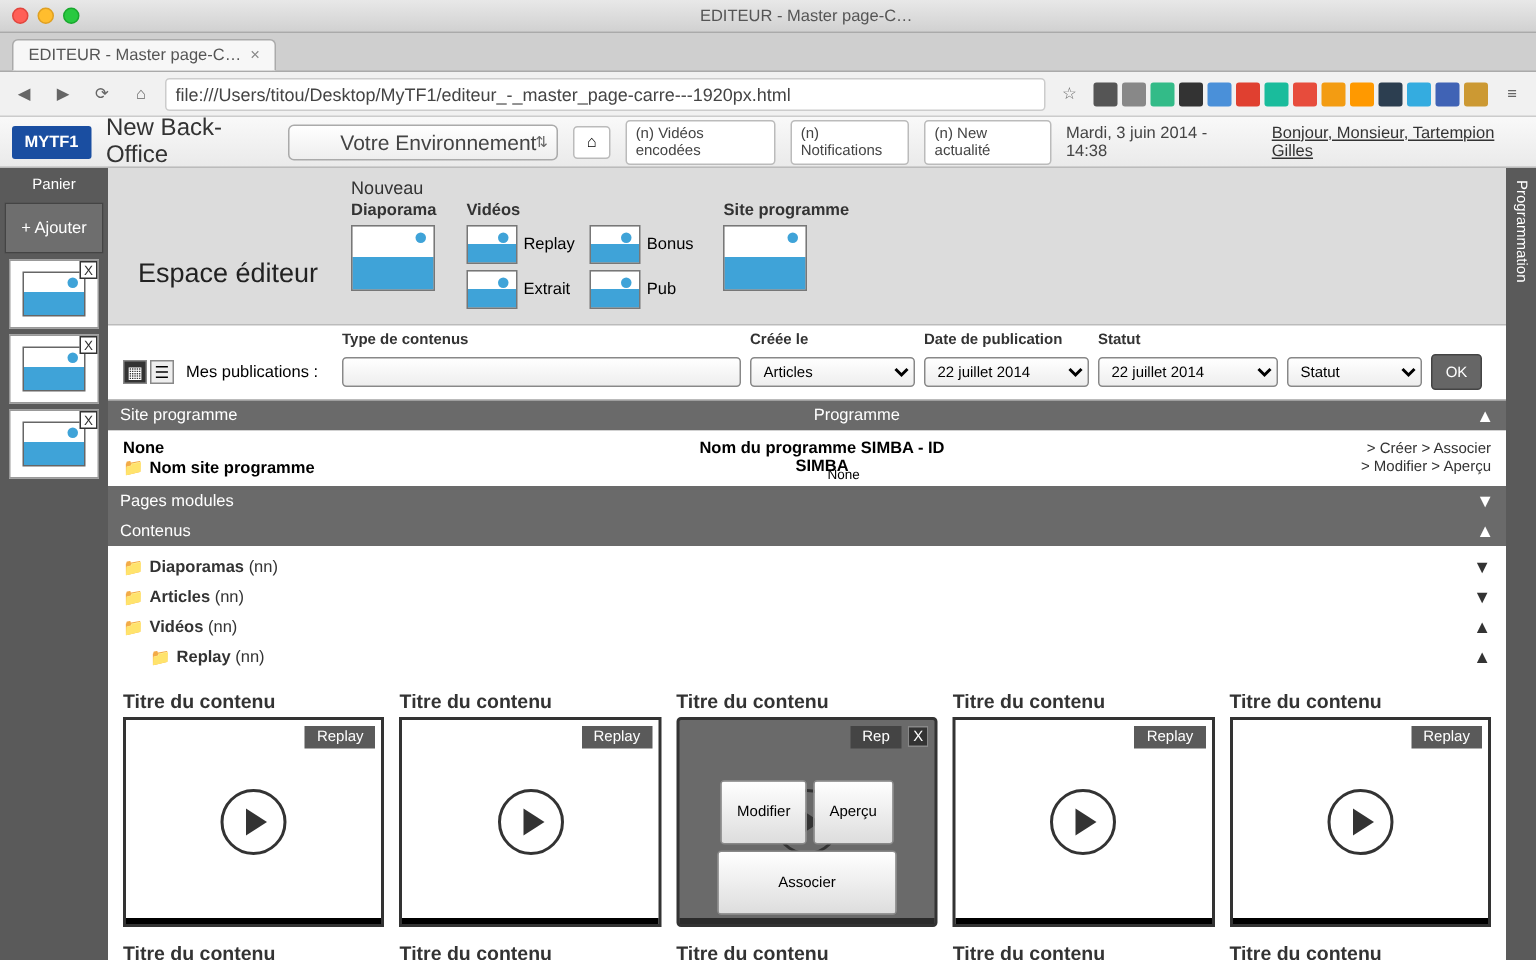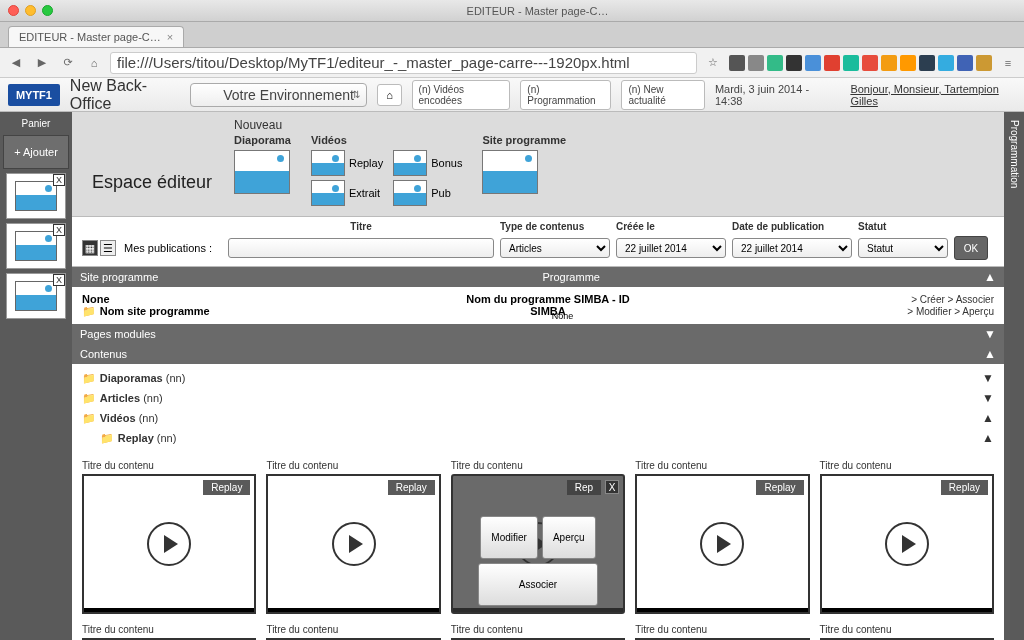--- a/index.html
+++ b/index.html
@@ -12,21 +12,21 @@
   .mac-yl{background:#ffbd2e;border:1px solid #dfa023;}
   .mac-gr{background:#28c940;border:1px solid #19a82e;}
   .mac-title{flex:1;text-align:center;font-size:11px;color:#555;}
 
   .tabstrip{height:26px;background:#cfcfcf;display:flex;align-items:flex-end;border-bottom:1px solid #aaa;}
   .tab{background:#f7f7f7;border:1px solid #aaa;border-bottom:none;border-radius:4px 4px 0 0;padding:4px 10px;margin-left:8px;font-size:11px;color:#555;max-width:180px;white-space:nowrap;overflow:hidden;text-overflow:ellipsis;}
   .tab .x{color:#888;margin-left:6px;}
 
   .urlbar{height:30px;background:#f1f1f1;border-bottom:1px solid #ccc;display:flex;align-items:center;padding:0 6px;gap:6px;}
   .navbtn{width:20px;height:20px;display:flex;align-items:center;justify-content:center;color:#666;border:1px solid transparent;border-radius:3px;}
-  .url-input{flex:1;height:22px;border:1px solid #ccc;border-radius:3px;padding:0 6px;font-size:15px;color:#444;background:#fff;}
+  .url-input{flex:1;height:22px;border:1px solid #ccc;border-radius:3px;padding:0 6px;font-size:12px;color:#444;background:#fff;}
   .ext-icons{display:flex;gap:3px;align-items:center;}
   .ext{width:16px;height:16px;border-radius:2px;}
 
   
   .appbar{height:34px;background:linear-gradient(#f9f9f9,#eaeaea);border-bottom:1px solid #bbb;display:flex;align-items:center;padding:0 8px;gap:10px;}
   .logo{width:56px;height:22px;background:#1a4ea1;color:#fff;font-weight:bold;font-size:11px;display:flex;align-items:center;justify-content:center;border-radius:2px;}
   .app-title{font-size:16px;color:#333;}
   .env-sel{width:190px;height:24px;border:1px solid #aaa;border-radius:4px;background:linear-gradient(#fff,#eee);display:flex;align-items:center;justify-content:center;font-size:14px;color:#444;position:relative;padding-left:20px;}
   .env-sel::after{content:"⇅";position:absolute;right:6px;color:#666;font-size:10px;}
   .home-icon{width:26px;height:22px;border:1px solid #bbb;border-radius:3px;display:flex;align-items:center;justify-content:center;background:#fff;}
@@ -81,21 +81,21 @@
   .whiterow .actions a{color:#333;text-decoration:none;font-size:10px;}
   .fold{color:#e0a030;margin-right:4px;}
 
   .tree{background:#fff;padding:4px 10px;}
   .tree .trow{padding:3px 0;font-size:11px;color:#333;display:flex;align-items:center;}
   .tree .trow .tarr{margin-left:auto;font-size:12px;}
 
   
   .cgrid{display:grid;grid-template-columns:repeat(5,1fr);gap:10px;padding:8px 10px;background:#fff;}
   .card{display:flex;flex-direction:column;gap:3px;}
-  .ctitle{font-size:10px;font-weight:normal;color:#333;}
+  .ctitle{font-size:13px;font-weight:bold;color:#333;}
   .cbox{position:relative;height:140px;border:2px solid #333;background:#fff;display:flex;align-items:center;justify-content:center;}
   .cbox.sel{background:#6a6a6a;}
   .badge{position:absolute;top:4px;right:4px;background:#5a5a5a;color:#fff;font-size:10px;padding:2px 8px;}
   .play{width:44px;height:44px;border:2px solid #333;border-radius:50%;display:flex;align-items:center;justify-content:center;}
   .play::after{content:"";border-left:14px solid #333;border-top:9px solid transparent;border-bottom:9px solid transparent;margin-left:4px;}
   .cbox.sel .badge{background:#444;}
   .cbox.sel .closex{position:absolute;top:4px;right:4px;background:#333;color:#fff;width:14px;height:14px;font-size:10px;line-height:13px;text-align:center;border:1px solid #888;}
   .cbox.sel .badge{right:22px;}
   .selbtns{position:absolute;left:0;right:0;bottom:6px;display:flex;flex-wrap:wrap;gap:4px;justify-content:center;}
   .selbtns button{font-size:10px;padding:15px 10px;border:1px solid #888;border-radius:3px;background:linear-gradient(#fff,#ddd);}
@@ -146,21 +146,21 @@
 </div>
 
 <div class="appbar">
   <div class="logo">MYTF1</div>
   <div class="app-title">New Back-Office</div>
   <div class="env-sel">
       <span>Votre Environnement</span>
     </div>
   <div class="home-icon">⌂</div>
   <div class="tbtn">(n) Vidéos encodées</div>
-  <div class="tbtn">(n) Programmation</div>
+  <div class="tbtn">(n) Notifications</div>
   <div class="tbtn">(n) New actualité</div>
   <div class="datetime">Mardi, 3 juin 2014 - 14:38</div>
   <div class="greet">Bonjour, Monsieur, Tartempion Gilles</div>
 </div>
 
 <div class="layout">
 
   <div class="panier">
     <div class="panier-lbl">Panier</div>
     <div class="ajouter">+ Ajouter</div>
@@ -219,21 +219,20 @@
               <div class="nph big"></div>
             </div>
           </div>
         </div>
       </div>
     </div>
 
     <div class="filters">
       <div class="hdr">
         <div></div>
-        <div style="text-align:center">Titre</div>
         <div>Type de contenus</div>
         <div>Créée le</div>
         <div>Date de publication</div>
         <div>Statut</div>
         <div></div>
       </div>
       <div class="ctrls">
         <div style="display:flex;align-items:center;gap:8px">
           <div class="viewtoggle">
             <div class="vt" style="background:#333;color:#fff">▦</div>

